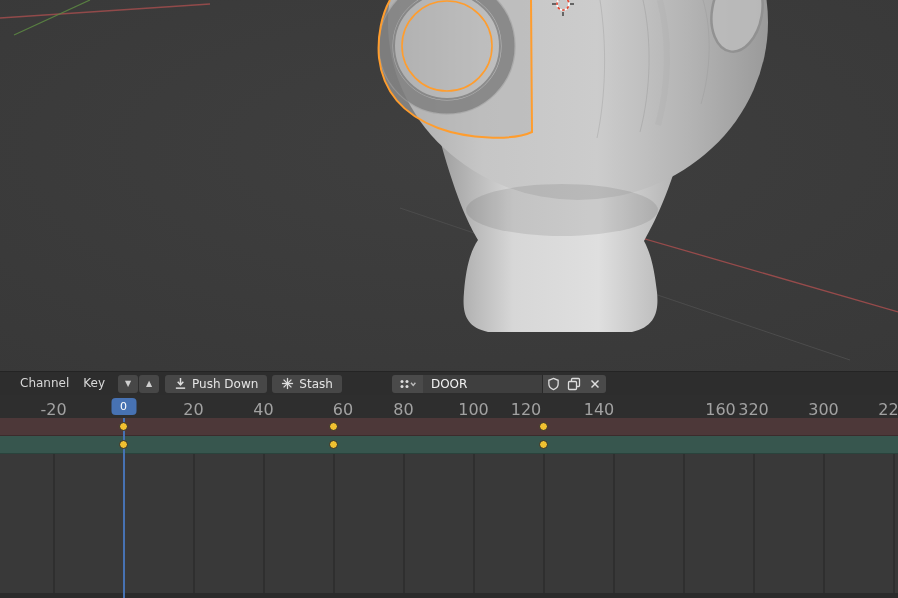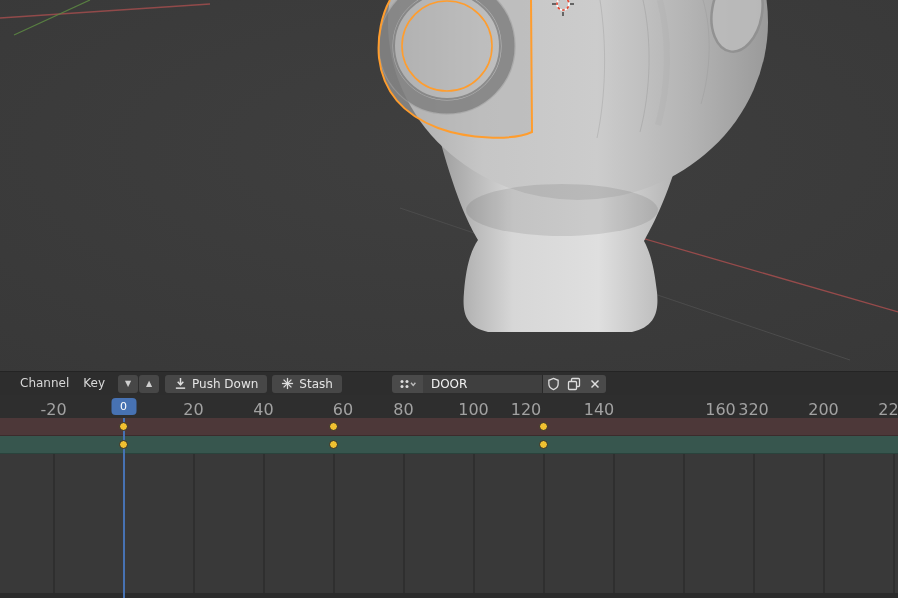--- a/index.html
+++ b/index.html
@@ -190,21 +190,21 @@
   <span class="tick" style="left: 53.5px;">-20</span>
       <span class="tick" style="left: 193.5px; text-align: center;">20</span>
       <span class="tick" style="left: 263.5px;">40</span>
       <span class="tick" style="left: 343px;">60</span>
       <span class="tick" style="left: 403.5px;">80</span>
       <span class="tick" style="left: 473.5px;">100</span>
       <span class="tick" style="left: 526px;">120</span>
       <span class="tick" style="left: 599px;">140</span>
       <span class="tick" style="left: 683.5px; margin-left: 37px;">160</span>
       <span class="tick" style="left: 753.5px;">320</span>
-      <span class="tick" style="left: 823.5px;">200</span>
+      <span class="tick" style="left: 823.5px;">300</span>
       <span class="tick" style="left: 893.5px;">220</span>
     </div>
 
   <div class="chrow row0" style="background: rgb(77, 56, 57);">
       <div class="keyframe" style="left: 119px; background: rgb(240, 192, 48);"></div>
       <div class="keyframe" style="left: 329px; background: rgb(240, 192, 48);"></div>
       <div class="keyframe" style="left: 539px; background: rgb(240, 192, 48);"></div>
     </div>
   <div class="chrow row1" style="background: rgb(55, 86, 78);">
       <div class="keyframe" style="left: 119px; background: rgb(240, 192, 48);"></div>

